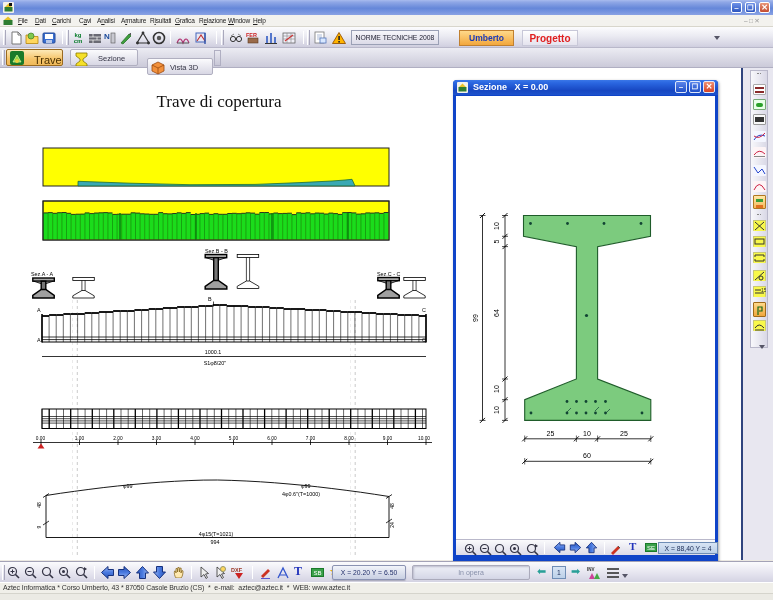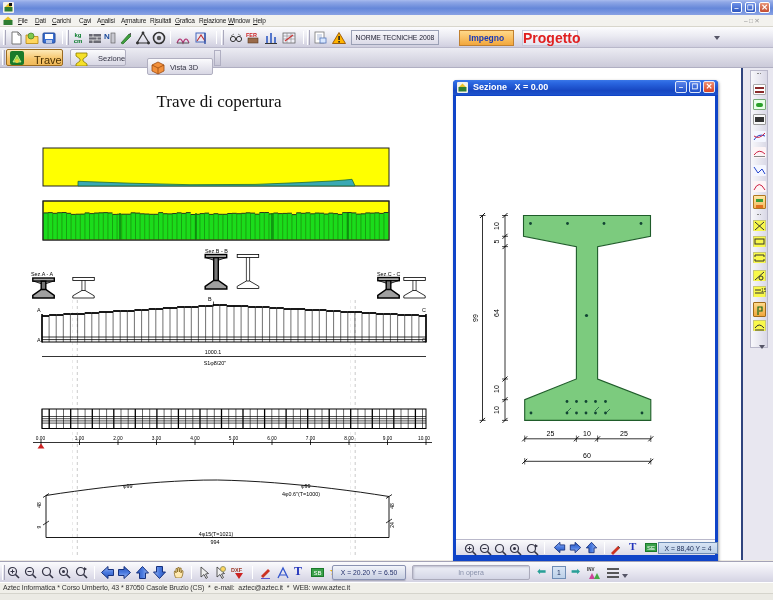--- a/index.html
+++ b/index.html
@@ -661,36 +661,36 @@
         <line x1="4" y1="8" x2="9" y2="8"></line>
       </g>
       <rect x="7" y="7" width="6" height="5" fill="#d8e8ff" stroke="#5577bb" stroke-width="0.8"></rect>
     </svg>
   <svg class="ico" style="left:332px">
       <path d="M7 1.5 L13.5 12.5 H0.5 Z" fill="#ffb400" stroke="#995500" stroke-width="0.9"></path>
       <rect x="6.3" y="5" width="1.6" height="4" fill="#222"></rect>
       <rect x="6.3" y="10" width="1.6" height="1.6" fill="#222"></rect>
     </svg>
   <div class="abs" style="left:351px;top:3px;width:88px;height:15px;border:1px solid #9aa0b5;background:linear-gradient(#f6f6fa,#dcdbe8);font-size:6.8px;color:#223;text-align:center;line-height:14px;">NORME TECNICHE 2008</div>
-  <div class="abs" style="left:459px;top:2.5px;width:55px;height:16px;border:1px solid #c08030;background:linear-gradient(#ffd98a,#f2a73d);font-size:8.5px;font-weight:bold;color:#1a3ab8;text-align:center;line-height:15px;">Impegno</div>
-  <div class="abs" style="left:522px;top:2.5px;width:56px;height:16px;border:1px solid #c8c8d8;background:linear-gradient(#ffffff,#e4e3ee);font-size:14px;font-weight:bold;color:#e02020;text-align:center;line-height:15px;">Progetto</div>
+  <div class="abs" style="left:459px;top:2.5px;width:55px;height:16px;border:1px solid #c08030;background:linear-gradient(#ffd98a,#f2a73d);font-size:8.5px;font-weight:bold;color:#1a3ab8;text-align:center;line-height:15px;">Umberto</div>
+  <div class="abs" style="left:522px;top:2.5px;width:56px;height:16px;border:1px solid #c8c8d8;background:linear-gradient(#ffffff,#e4e3ee);font-size:10px;font-weight:bold;color:#e02020;text-align:center;line-height:15px;">Progetto</div>
   <div style="position:absolute;left:714px;top:9px;width:0;height:0;border-left:3px solid transparent;border-right:3px solid transparent;border-top:4px solid #556;"></div>
 </div>
 
 <div class="abs" id="tabrow">
   <div class="grip" style="left:2px;top:2px"></div>
   <div class="abs" style="left:6px;top:1px;width:57px;height:17px;border:1px solid #9a6a20;border-radius:2px;background:linear-gradient(#fce9b8,#f5c46a 60%,#efb95a);">
     <svg style="position:absolute;left:3px;top:1px" width="14" height="14">
         <rect width="14" height="14" rx="2" fill="#1a7a2a"></rect>
         <path d="M3 11 L7 4 L11 11 Z" fill="#8fd44a" stroke="#dfffa0" stroke-width="0.7"></path>
         <circle cx="7" cy="10" r="2" fill="#e8d040"></circle>
       </svg>
     <span style="position:absolute;left:27px;top:3.5px;font-size:11px;color:#4a3000;">Trave</span>
   </div>
-  <div class="abs" style="left:70px;top:1px;width:56px;height:17px;border:1px solid #b0afc0;border-radius:2px;background:linear-gradient(#fbfbfd,#d8d7e4);">
+  <div class="abs" style="left:70px;top:1px;width:68px;height:17px;border:1px solid #b0afc0;border-radius:2px;background:linear-gradient(#fbfbfd,#d8d7e4);">
     <svg style="position:absolute;left:4px;top:1.5px" width="13" height="14">
         <path d="M1 1 h11 v3 l-4 3 v2 l4 3 v2 h-11 v-2 l4-3 v-2 l-4-3 z" fill="#f5e02a" stroke="#8a7a00" stroke-width="0.8"></path>
       </svg>
     <span style="position:absolute;left:27px;top:3.5px;font-size:7.5px;color:#334;">Sezione</span>
   </div>
   <div class="abs" style="left:147px;top:10px;width:66px;height:17px;border:1px solid #b0afc0;border-radius:2px;background:linear-gradient(#fbfbfd,#d8d7e4);">
     <svg style="position:absolute;left:3px;top:1.5px" width="14" height="14">
         <path d="M7 1 L13 4 L13 10 L7 13 L1 10 L1 4 Z" fill="#f2913d" stroke="#9a4a10" stroke-width="0.8"></path>
         <path d="M1 4 L7 7 L13 4 M7 7 L7 13" fill="none" stroke="#9a4a10" stroke-width="0.8"></path>
       </svg>

